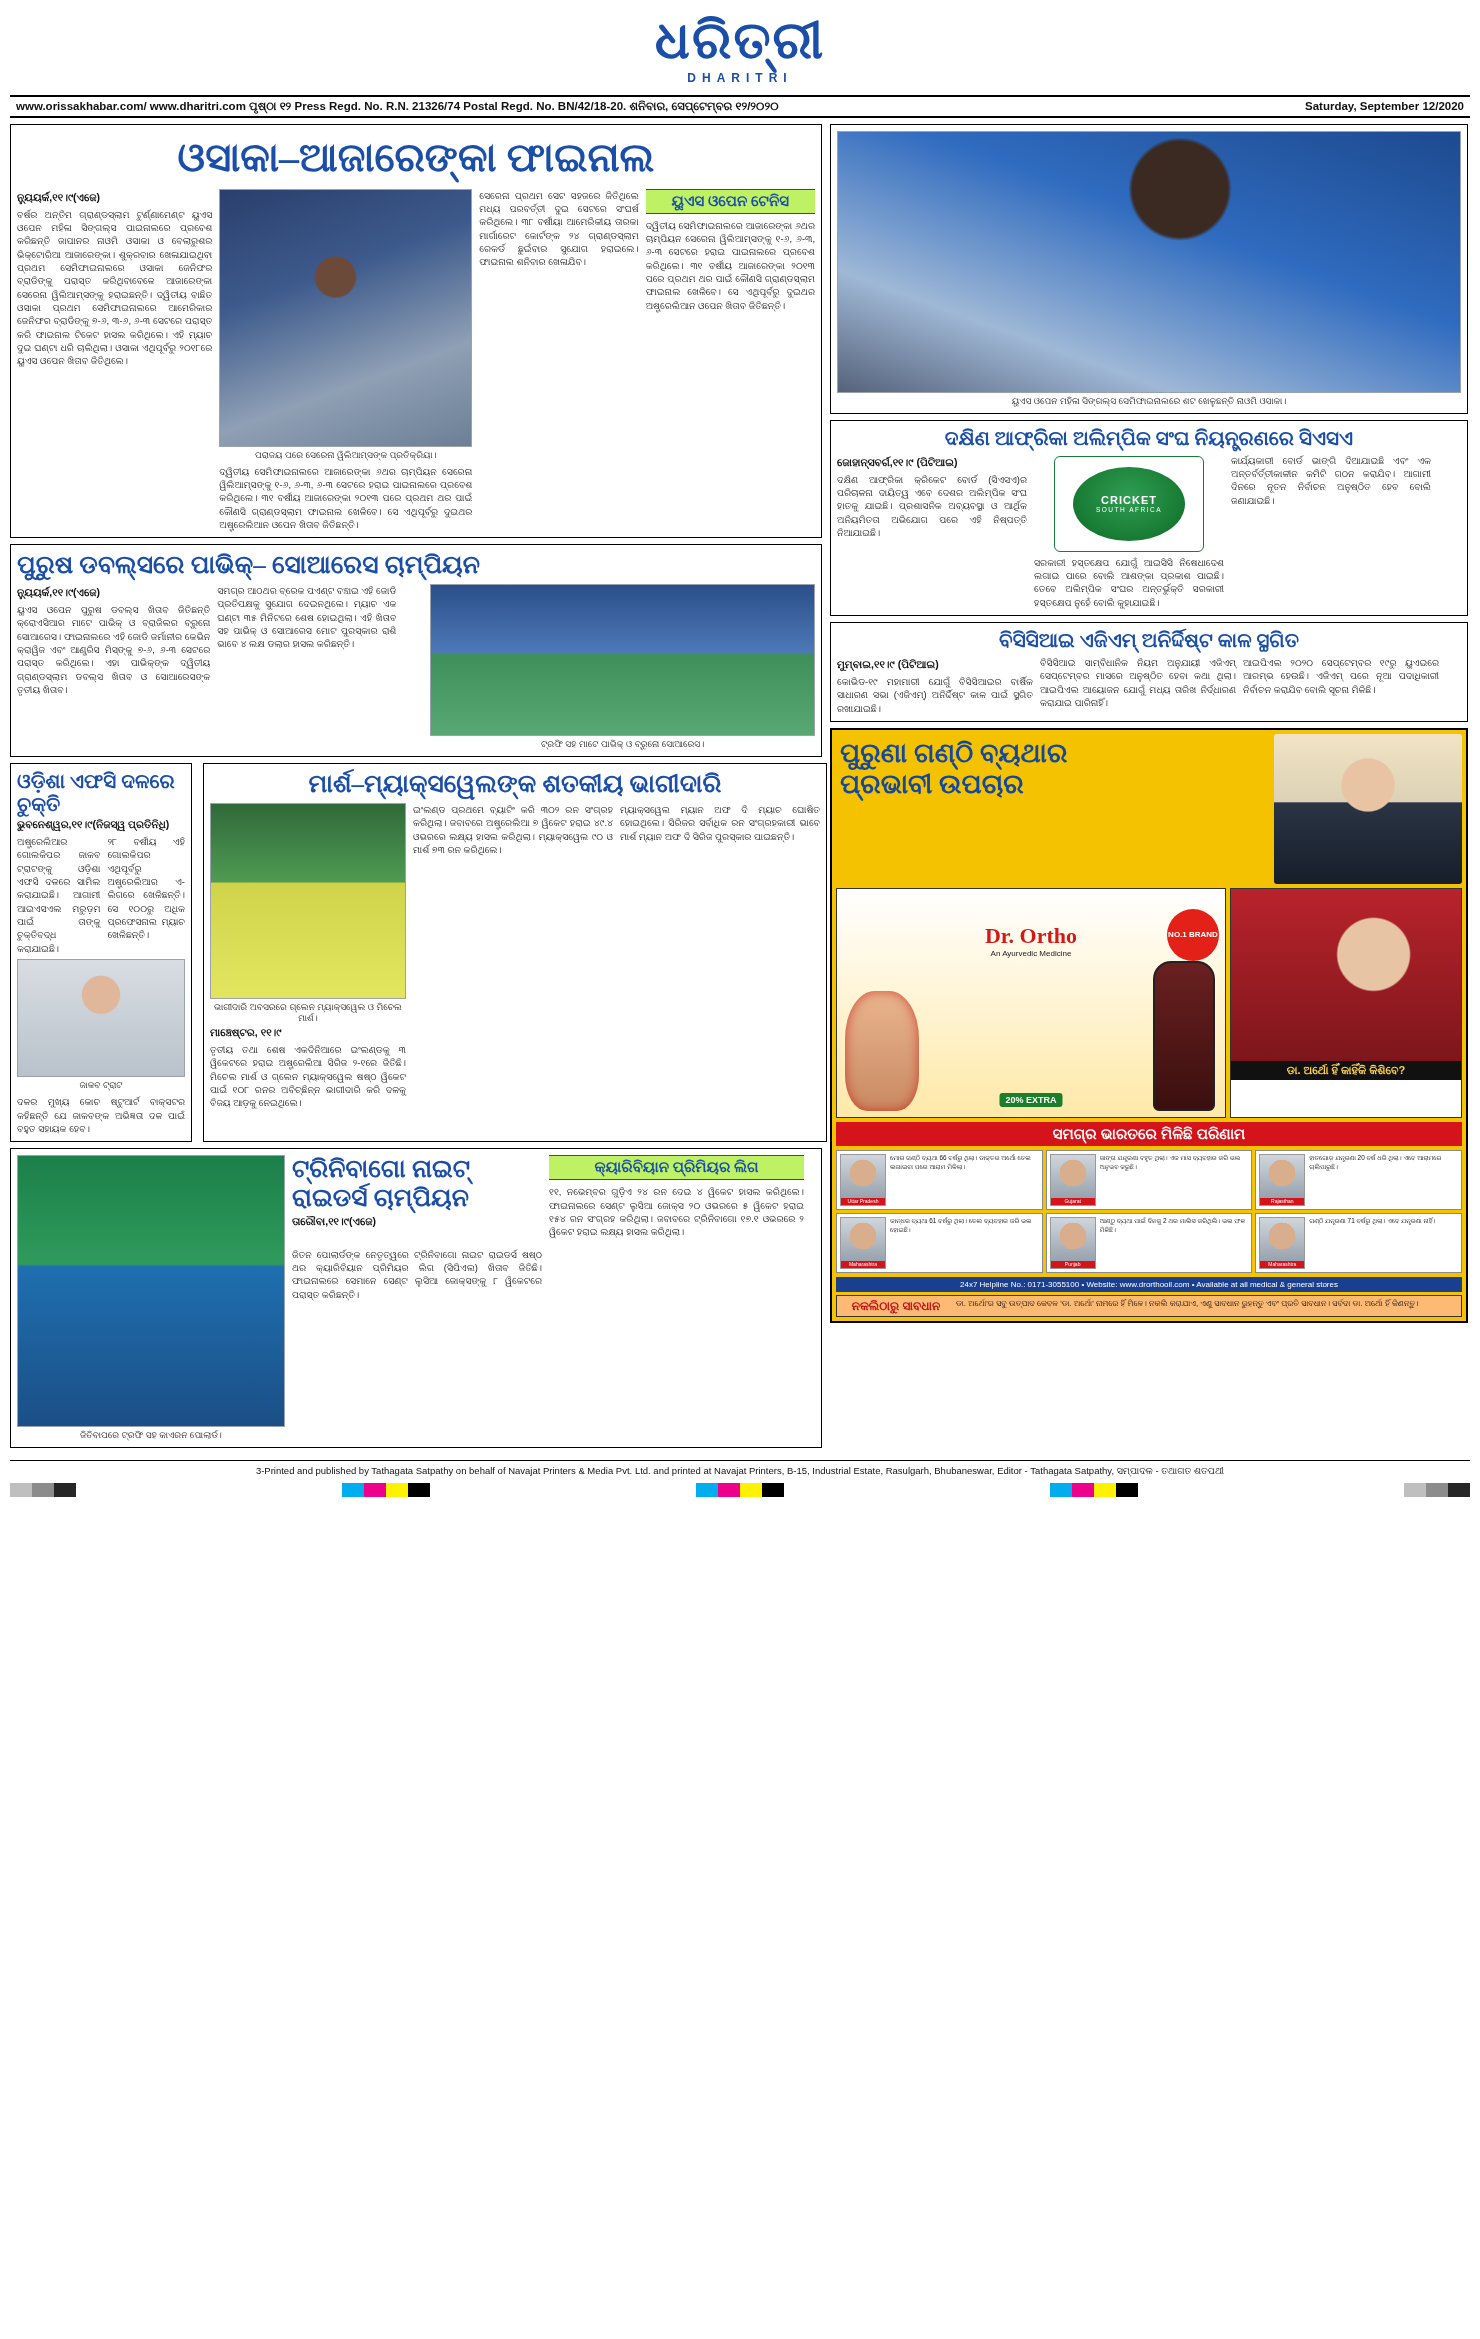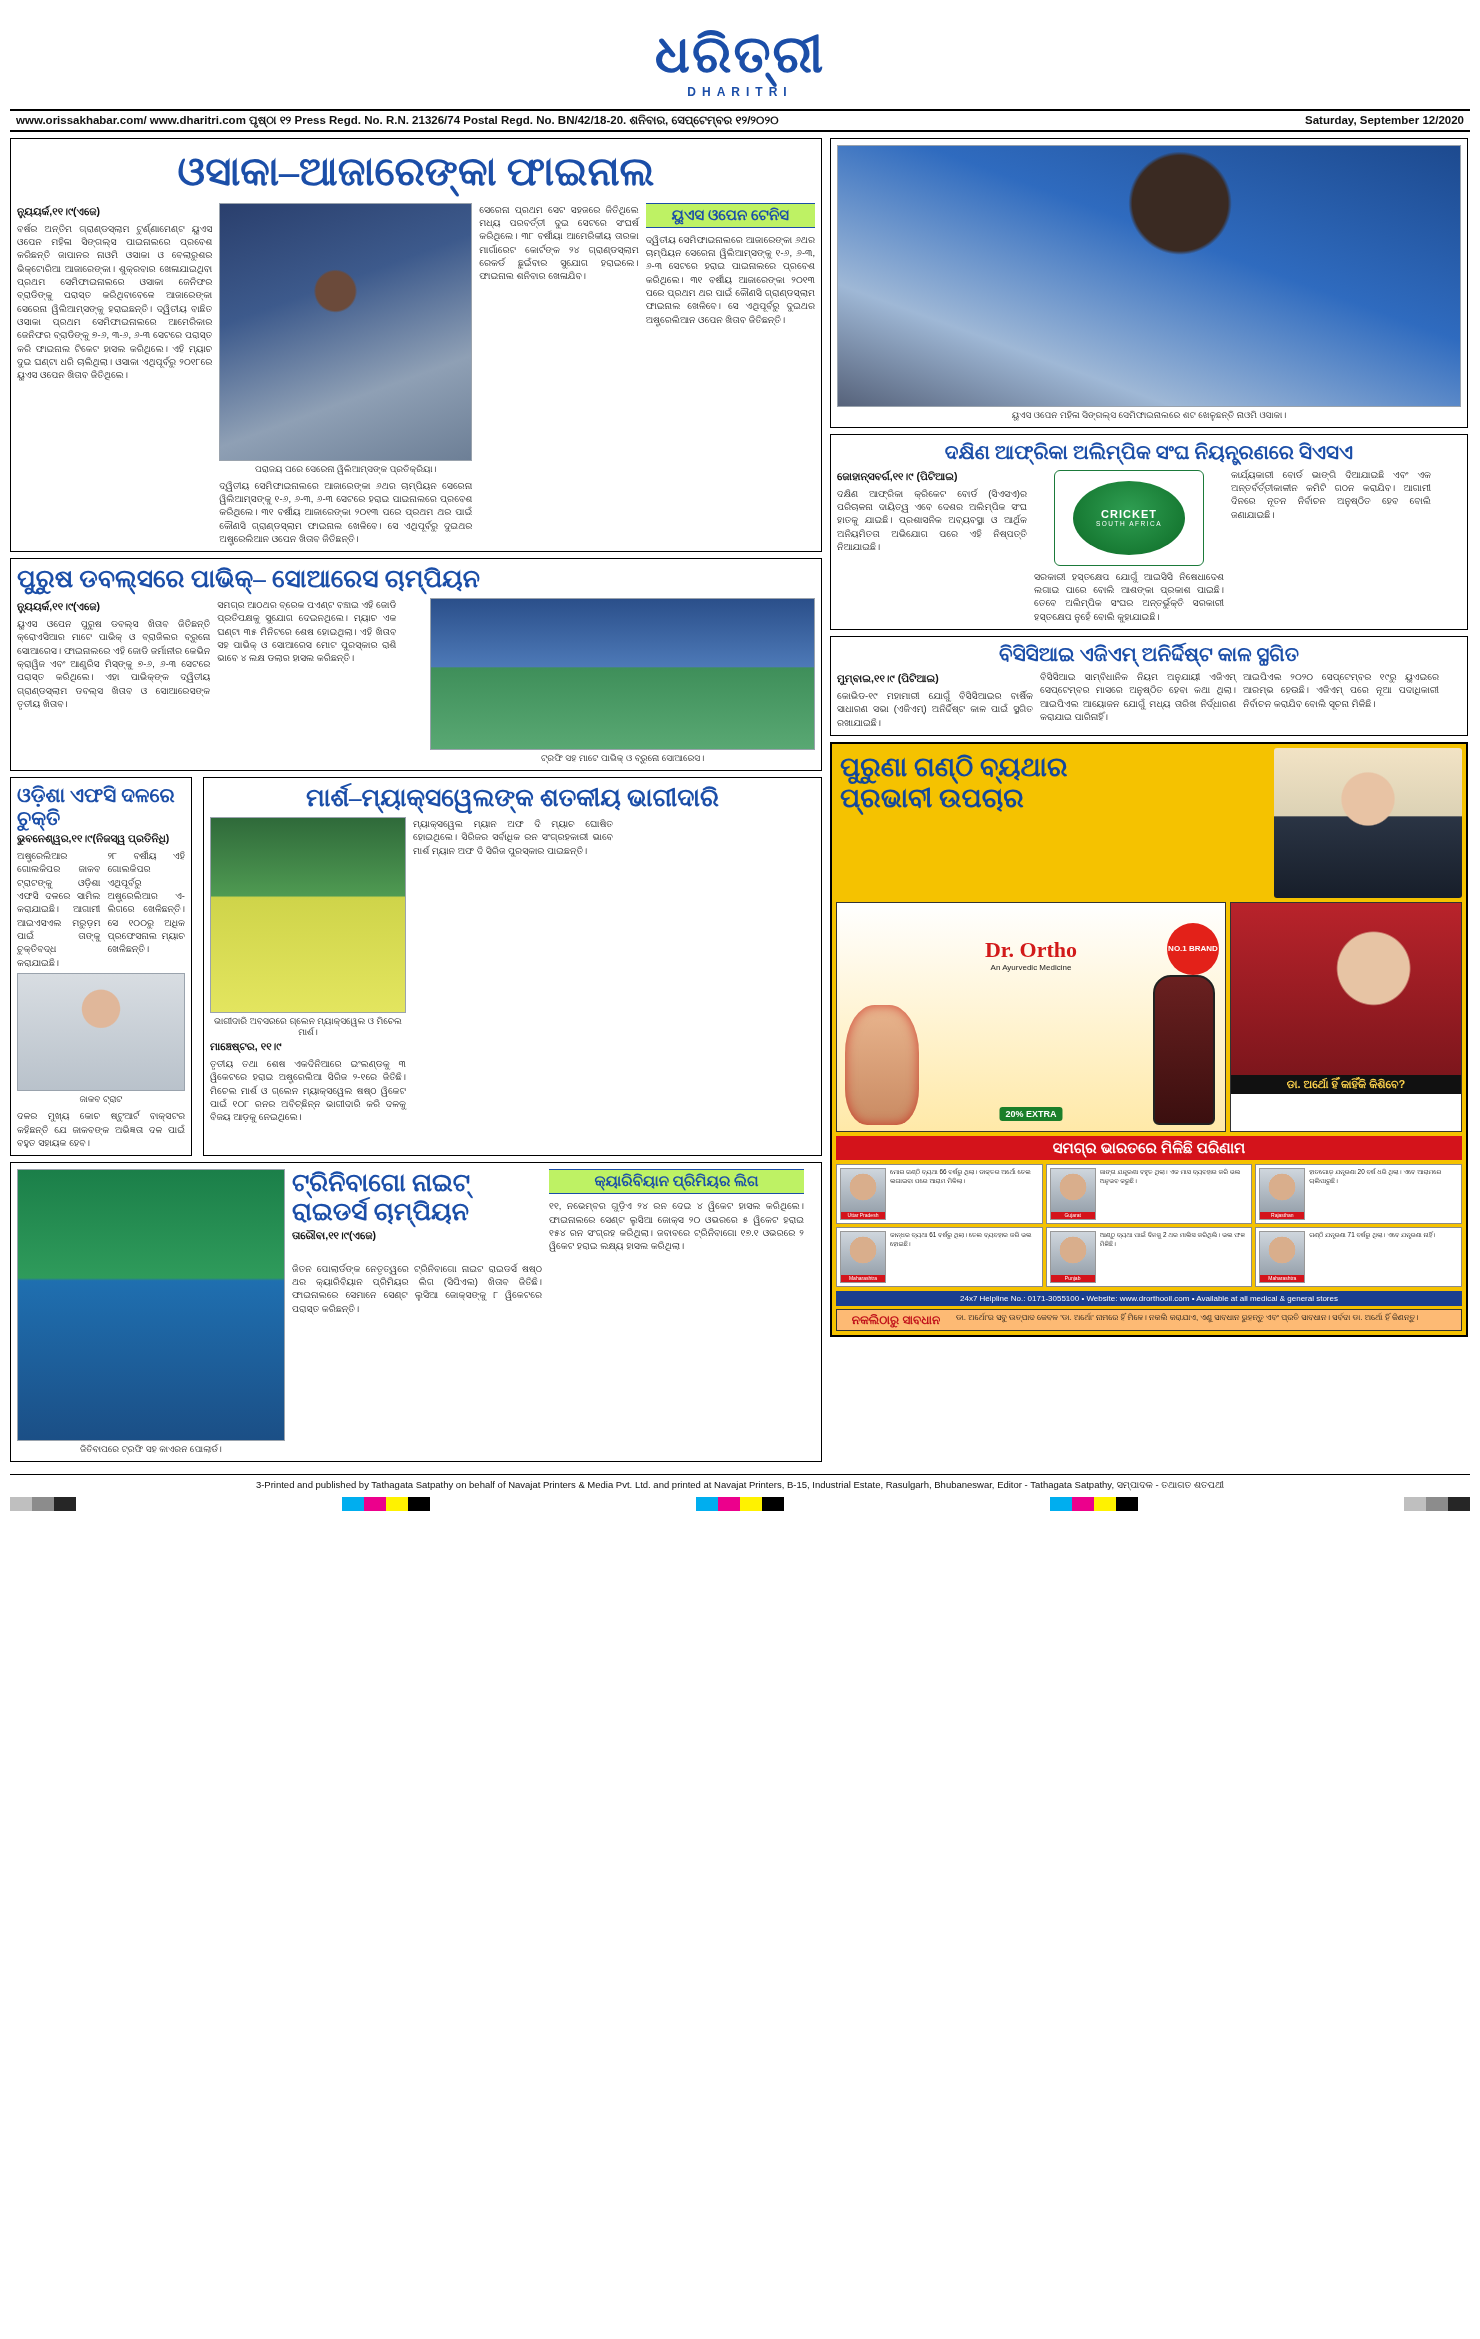--- a/index.html
+++ b/index.html
@@ -5,21 +5,21 @@
   * { box-sizing: border-box; }
   html, body { margin:0; padding:0; background:#ffffff; }
   body {
     width:1480px;
     font-family:"Liberation Sans", sans-serif;
     color:#111;
   }
   .page { width:1480px; position:relative; background:#fff; padding:0 0 0 0; }
 
   
-  .masthead { text-align:center; padding:14px 0 2px 0;margin-top:14px; }
+  .masthead { text-align:center; padding:14px 0 2px 0; }
   .masthead .logo {
     font-family:"Liberation Serif", serif;
     font-size:52px; font-weight:bold; color:#1b4ea8; letter-spacing:2px;
     line-height:1.05;
   }
   .masthead .logo-sub {
     font-size:12px; letter-spacing:6px; color:#1b4ea8; font-weight:bold; margin-top:2px;
   }
   .rulebar {
     border-top:2px solid #000; border-bottom:2px solid #000;
@@ -247,20 +247,23 @@
           <div class="box" style="width:624px;">
             <div class="headline-od h2" style="text-align:center;">ମାର୍ଶ–ମ୍ୟାକ୍ସୱେଲଙ୍କ ଶତକୀୟ ଭାଗୀଦାରି</div>
             <div class="three-col" style="margin-top:4px;">
               <div style="width:196px;">
                 <div class="photo ph-cricketers" style="height:196px;"></div>
                 <div class="caption">ଭାଗୀଦାରି ଅବସରରେ ଗ୍ଲେନ ମ୍ୟାକ୍ସୱେଲ ଓ ମିଚେଲ ମାର୍ଶ।</div>
                 <div class="dateline">ମାଞ୍ଚେଷ୍ଟର, ୧୧।୯</div>
                 <div class="body-text">ତୃତୀୟ ତଥା ଶେଷ ଏକଦିନିଆରେ ଇଂଲଣ୍ଡକୁ ୩ ୱିକେଟରେ ହରାଇ ଅଷ୍ଟ୍ରେଲିଆ ସିରିଜ ୨-୧ରେ ଜିତିଛି। ମିଚେଲ ମାର୍ଶ ଓ ଗ୍ଲେନ ମ୍ୟାକ୍ସୱେଲ ଷଷ୍ଠ ୱିକେଟ ପାଇଁ ୧୦୮ ରନର ଅବିଚ୍ଛିନ୍ନ ଭାଗୀଦାରି କରି ଦଳକୁ ବିଜୟ ଆଡ଼କୁ ନେଇଥିଲେ।</div>
               </div>
               <div style="width:200px;">
+                <div class="body-text">ଇଂଲଣ୍ଡ ପ୍ରଥମେ ବ୍ୟାଟିଂ କରି ୩୦୨ ରନ ସଂଗ୍ରହ କରିଥିଲା। ଜବାବରେ ଅଷ୍ଟ୍ରେଲିଆ ୭ ୱିକେଟ ହରାଇ ୪୯.୪ ଓଭରରେ ଲକ୍ଷ୍ୟ ହାସଲ କରିଥିଲା। ମ୍ୟାକ୍ସୱେଲ ୯୦ ଓ ମାର୍ଶ ୭୩ ରନ କରିଥିଲେ।</div>
+              </div>
+              <div style="width:200px;">
                 <div class="body-text">ମ୍ୟାକ୍ସୱେଲ ମ୍ୟାନ ଅଫ ଦି ମ୍ୟାଚ ଘୋଷିତ ହୋଇଥିଲେ। ସିରିଜର ସର୍ବାଧିକ ରନ ସଂଗ୍ରହକାରୀ ଭାବେ ମାର୍ଶ ମ୍ୟାନ ଅଫ ଦି ସିରିଜ ପୁରସ୍କାର ପାଇଛନ୍ତି।</div>
               </div>
             </div>
           </div>
         </div>
 
         <div class="box">
           <div class="three-col">
             <div style="width:268px;">
               <div class="photo ph-trophy" style="height:272px;"></div>

